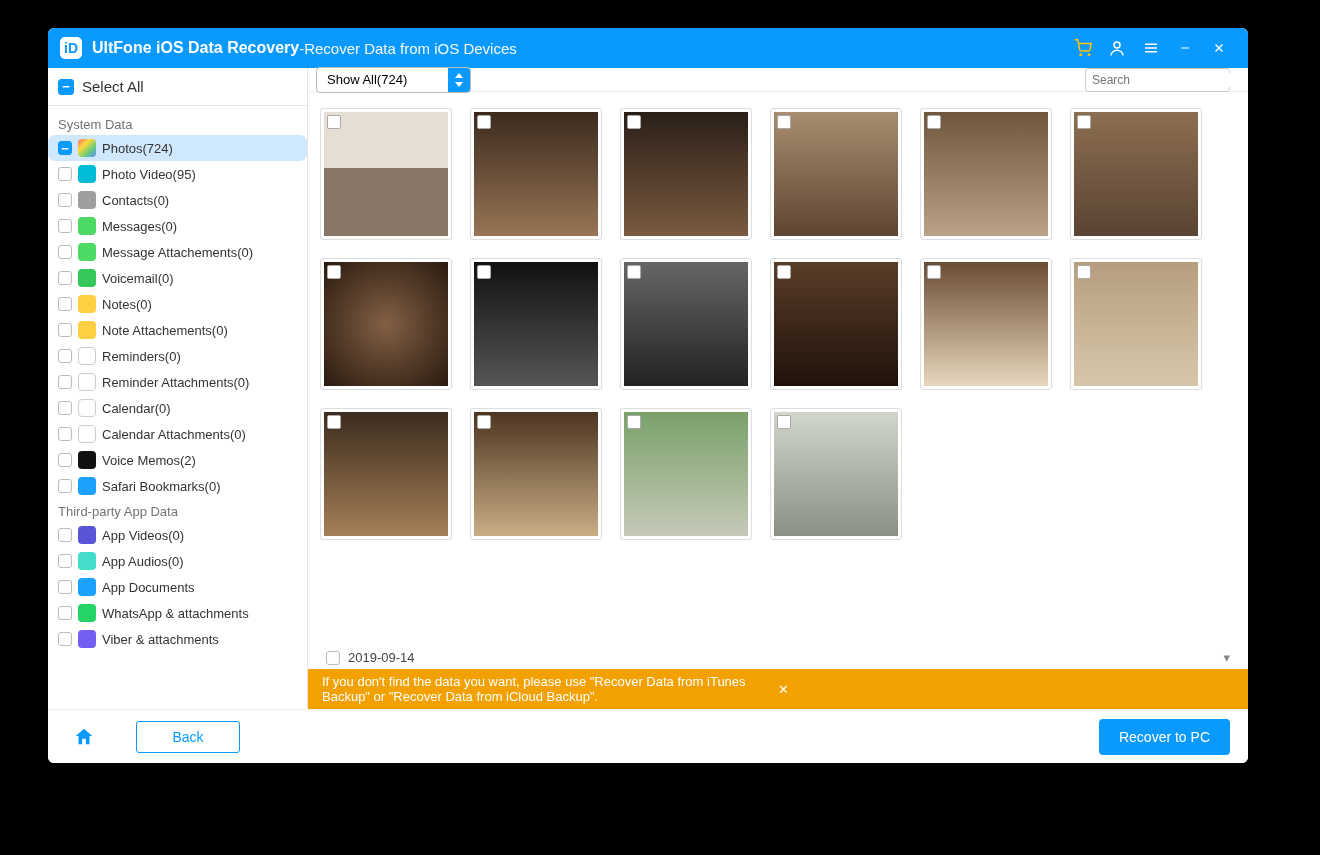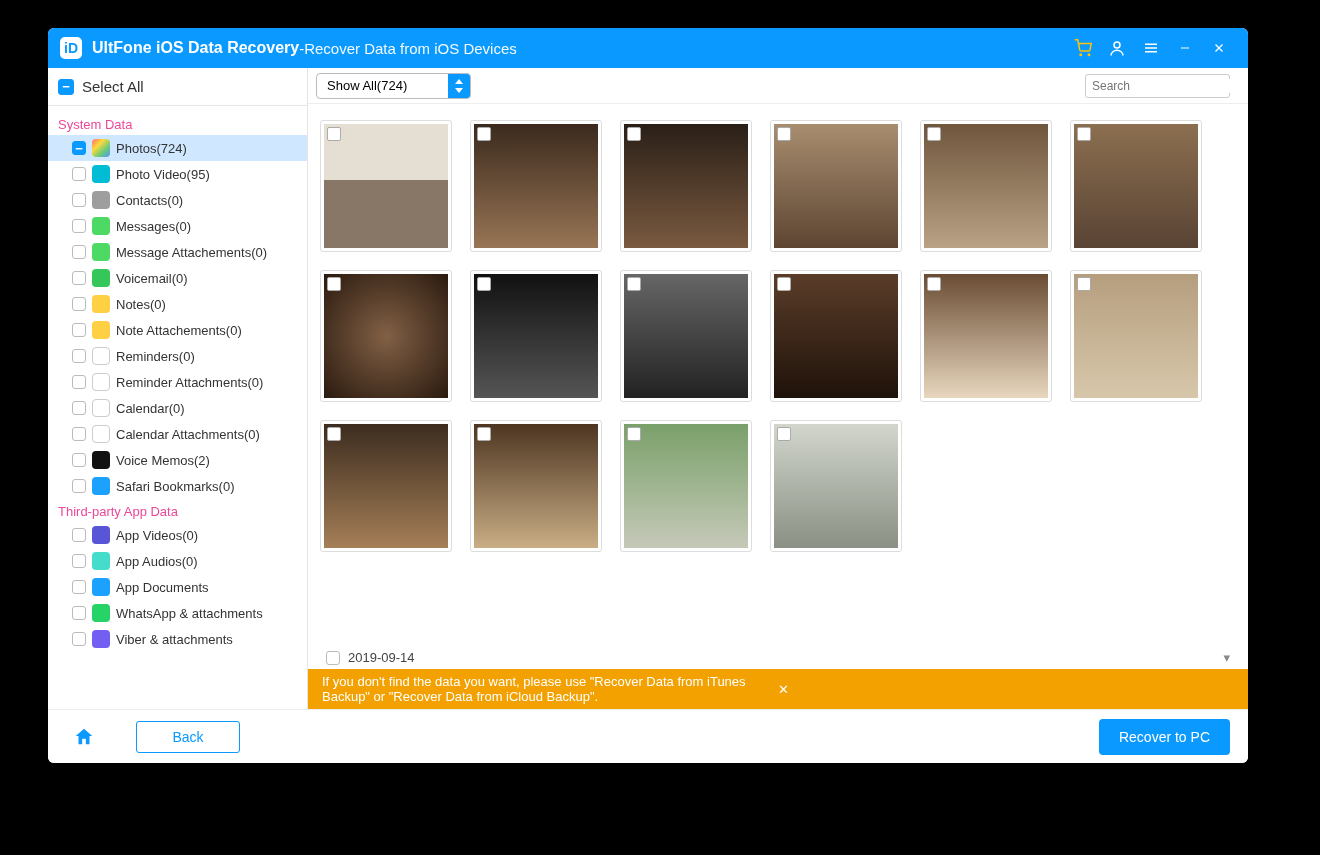--- a/index.html
+++ b/index.html
@@ -79,30 +79,31 @@
       border-color:#0a99ff;
       color:#fff;
       font-weight:700;
     }
     .checkbox.minus::before{ content:"−"; font-size:13px; line-height:1;}
     .select-all-label { font-size: 15px; color:#333; }
     .sidebar-scroll { overflow-y:auto; flex:1; padding: 6px 0; }
     .section-header {
       padding: 5px 10px 3px 10px;
       font-size: 13px;
-      color:#ec4899;
+      color:#737373;
     }
     .tree-item {
       display:flex;
       align-items:center;
       height: 26px;
-      padding: 0 24px;
+      padding: 0 10px;
       font-size: 13px;
       color:#333;
       cursor:pointer;
+      border-radius:7px;
     }
     .tree-item.selected { background:#cfe8ff; }
     .tree-item .checkbox { margin-right: 6px; width:14px; height:14px;}
     .cat-icon {
       width:18px; height:18px;
       border-radius:4px;
       margin-right:6px;
       display:flex;
       align-items:center;
       justify-content:center;
@@ -110,21 +111,21 @@
       color:#fff;
     }
     .tree-label { flex:1; white-space: nowrap; overflow:hidden; text-overflow:ellipsis;}
     .main-area {
       flex:1;
       display:flex;
       flex-direction:column;
       min-width:0;
     }
     .toolbar-row {
-      height: 36px;
+      height: 24px;
       display:flex;
       align-items:center;
       justify-content:space-between;
       padding: 0 18px 0 8px;
       border-bottom:1px solid #eee;
     }
     .filter-dd {
       display:flex; align-items:center;
       border:1px solid #bbb;
       border-radius:4px;

